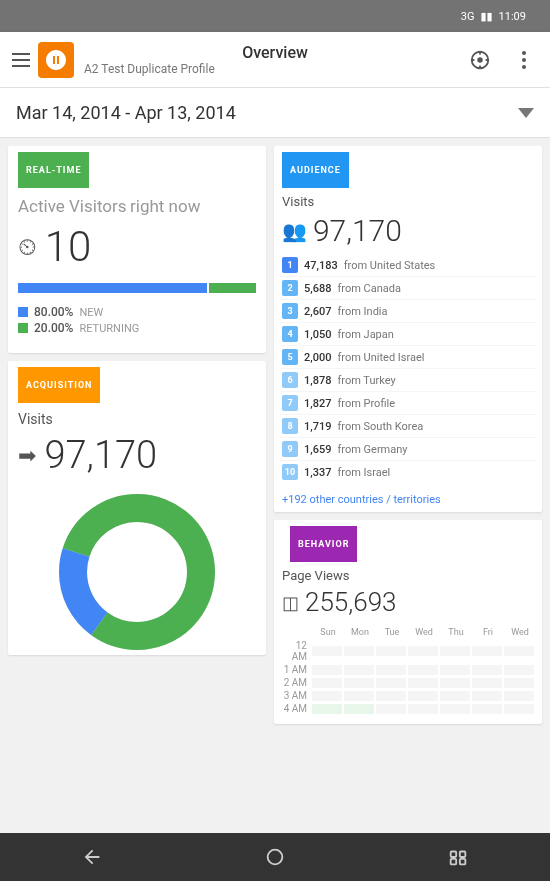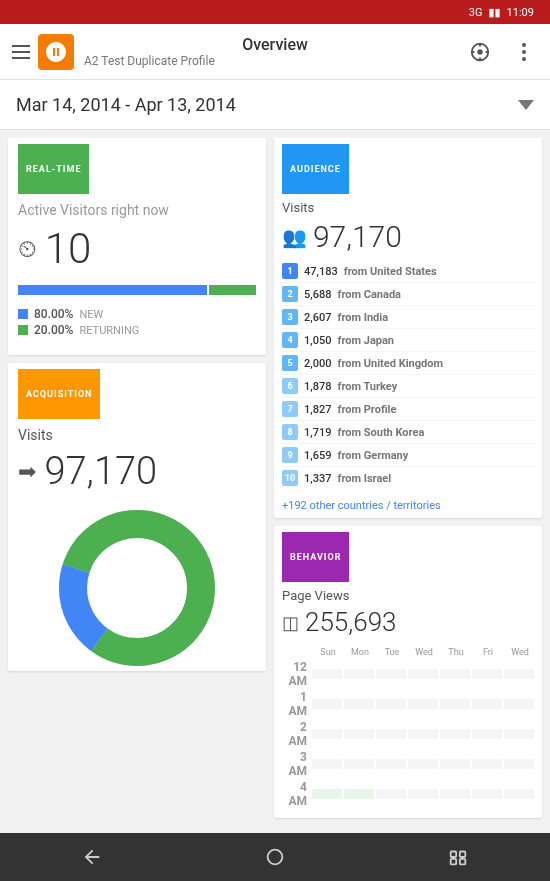--- a/index.html
+++ b/index.html
@@ -7,26 +7,26 @@
       width: 550px;
       height: 881px;
       font-family: 'Roboto', Arial, sans-serif;
       background: #f1f1f1;
       overflow: hidden;
       position: relative;
     }
 
     
     .status-bar {
-      height: 24px;
-      background: #b91c1c;
+      height: 32px;
+      background: #737373;
       display: flex;
       align-items: center;
       justify-content: flex-end;
-      padding: 0 16px;
+      padding: 0 24px;
       gap: 6px;
     }
     .status-bar span {
       color: #fff;
       font-size: 11px;
     }
 
     
     .app-bar {
       height: 56px;
@@ -92,33 +92,33 @@
       background: #fff;
       border-radius: 2px;
       box-shadow: 0 1px 2px rgba(0,0,0,0.1);
       overflow: hidden;
     }
 
     .section-tag {
       font-size: 9px;
       font-weight: 700;
       letter-spacing: 1px;
-      padding: 20px 8px;
+      padding: 13px 8px;
       display: inline-block;
     }
     .tag-realtime { background: #4CAF50; color: #fff; }
     .tag-audience { background: #2196F3; color: #fff; }
     .tag-acquisition { background: #FF9800; color: #fff; text-align: center; }
     .tag-behavior { background: #9C27B0; color: #fff; }
 
     
     .realtime-card { padding-bottom: 12px; }
     .realtime-card .tag-row { padding: 6px 10px 0 10px; }
     .realtime-card .visitors-label { font-size: 14px; color: #555; padding: 8px 10px 2px 10px; }
-    .realtime-card .visitors-label span { font-size: 14px; color: #999; }
+    .realtime-card .visitors-label span { font-size: 17px; color: #999; }
     .realtime-card .visitors-count {
       display: flex; align-items: center; gap: 8px;
       padding: 4px 10px 8px 10px;
     }
     .visitors-count .clock-icon { font-size: 24px; color: #555; }
     .visitors-count .number { font-size: 42px; font-weight: 300; color: #333; }
 
     .progress-bar-container { margin: 4px 10px 8px 10px; display: flex; height: 10px; gap: 2px; }
     .bar-new { background: #4285f4; height: 100%; }
     .bar-returning { background: #4CAF50; height: 100%; }
@@ -173,40 +173,40 @@
       border-radius: 2px;
       display: flex; align-items: center; justify-content: center;
       font-size: 9px; font-weight: 700; color: #fff;
       flex-shrink: 0;
     }
     .rank-1 { background: #4285f4; }
     .rank-2, .rank-3, .rank-4, .rank-5 { background: #64b5f6; }
     .rank-6, .rank-7, .rank-8, .rank-9, .rank-10 { background: #90caf9; }
 
     .country-count { font-weight: 500; }
-    .country-name { color: #777; font-weight: bold; }
+    .country-name { color: #777; }
 
     .other-countries { font-size: 11px; color: #4285f4; padding: 4px 8px 6px 8px; }
 
     
-    .behavior-card .tag-row { padding: 6px 8px 0 8px; }
+    .behavior-card .tag-row { padding: 6px 8px 0 8px; margin-left: 8px; }
     .behavior-card .pageviews-label { font-size: 13px; color: #555; padding: 6px 8px 2px 8px; }
     .behavior-pageviews {
       display: flex; align-items: center; gap: 6px;
       padding: 2px 8px 6px 8px;
     }
     .behavior-pageviews .table-icon { font-size: 18px; color: #555; }
     .behavior-pageviews .number { font-size: 26px; font-weight: 300; color: #333; }
 
     
     .heatmap { padding: 4px 8px 8px 8px; }
     .heatmap-days { display: flex; justify-content: space-between; margin-bottom: 3px; }
     .heatmap-days span { font-size: 9px; color: #999; width: 28px; text-align: center; }
     .heatmap-row { display: flex; gap: 2px; margin-bottom: 2px; align-items: center; }
-    .heatmap-label { font-size: 12px; color: #999; width: 28px; text-align: right; padding-right: 3px; flex-shrink: 0; font-weight: bold; }
+    .heatmap-label { font-size: 10px; color: #999; width: 28px; text-align: right; padding-right: 3px; flex-shrink: 0; }
     .heatmap-cell { flex: 1; height: 10px; background: #e8f5e9; border-radius: 1px; }
     .heatmap-cell.empty { background: #f5f5f5; }
 
     
     .bottom-nav {
       position: absolute;
       bottom: 0; left: 0; right: 0;
       height: 48px;
       background: #333;
       display: flex;
@@ -351,21 +351,21 @@
     <span class="country-name">from India</span>
   </div>
           <div class="country-item">
     <span class="rank-badge rank-4">4</span>
     <span class="country-count">1,050</span>
     <span class="country-name">from Japan</span>
   </div>
           <div class="country-item">
     <span class="rank-badge rank-5">5</span>
     <span class="country-count">2,000</span>
-    <span class="country-name">from United Kingdom</span>
+    <span class="country-name">from United Israel</span>
   </div>
           <div class="country-item">
     <span class="rank-badge rank-6">6</span>
     <span class="country-count">1,878</span>
     <span class="country-name">from Turkey</span>
   </div>
           <div class="country-item">
     <span class="rank-badge rank-7">7</span>
     <span class="country-count">1,827</span>
     <span class="country-name">from Profile</span>

